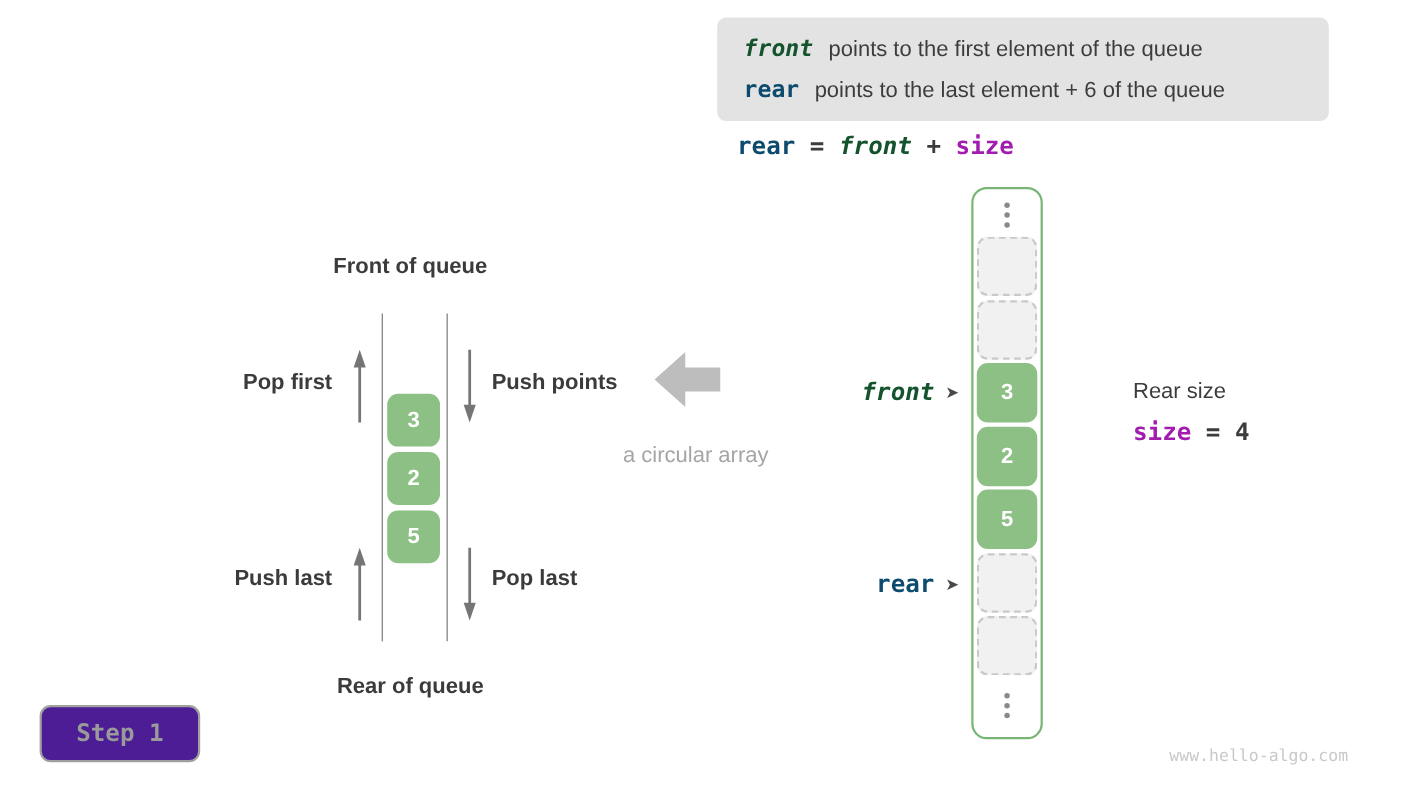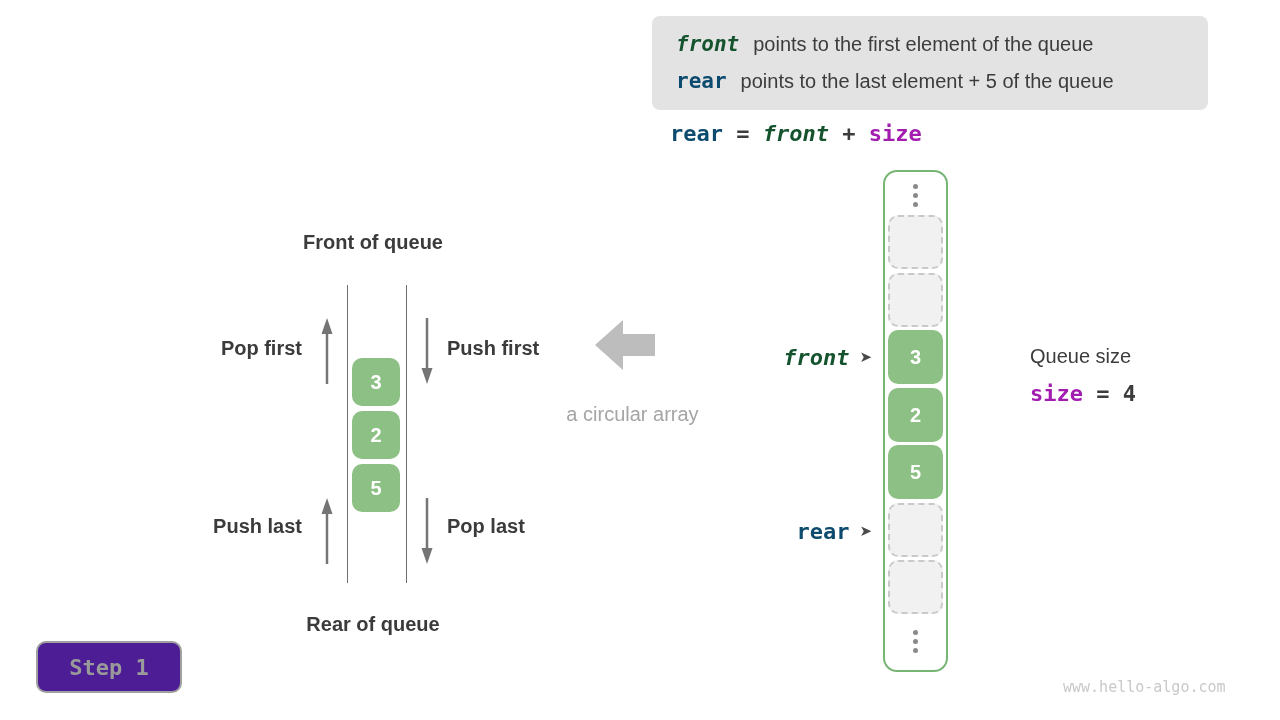--- a/index.html
+++ b/index.html
@@ -94,21 +94,21 @@
 </head>
 <body>
 
 <div id="stage">
 
   <div class="abs info-box">
     <div class="info-line">
       <span class="mono code code-front">front</span><span>points to the first element of the queue</span>
     </div>
     <div class="info-line">
-      <span class="mono code code-rear">rear</span><span>points to the last element + 5 of the queue</span>
+      <span class="mono code code-rear">rear</span><span>points to the last element + 6 of the queue</span>
     </div>
   </div>
 
   <div class="abs formula mono"><span class="code-rear">rear</span><span class="code-dark"> </span><span class="code-dark">=</span><span class="code-dark"> </span><span class="code-front">front</span><span class="code-dark"> </span><span class="code-dark">+</span><span class="code-dark"> </span><span class="code-size">size</span></div>
 
   <div class="abs h-label front-of-queue">Front of queue</div>
   <div class="abs h-label rear-of-queue">Rear of queue</div>
 
   <div class="abs vline vline-left"></div>
   <div class="abs vline vline-right"></div>
@@ -128,21 +128,21 @@
   <svg class="abs" style="left:317px;top:496px;" width="20" height="70" viewBox="0 0 20 70">
     <line x1="10" y1="68" x2="10" y2="16" stroke="#757575" stroke-width="2.5"></line>
     <polygon points="10,2 4.5,18 15.5,18" fill="#757575"></polygon>
   </svg>
   <svg class="abs" style="left:417px;top:496px;" width="20" height="70" viewBox="0 0 20 70">
     <line x1="10" y1="2" x2="10" y2="54" stroke="#757575" stroke-width="2.5"></line>
     <polygon points="10,68 4.5,52 15.5,52" fill="#757575"></polygon>
   </svg>
 
   <div class="abs op-label lbl-pop-first">Pop first</div>
-  <div class="abs op-label lbl-push-first">Push first</div>
+  <div class="abs op-label lbl-push-first">Push points</div>
   <div class="abs op-label lbl-push-last">Push last</div>
   <div class="abs op-label lbl-pop-last">Pop last</div>
 
   <svg class="abs big-arrow" width="60" height="54" viewBox="0 0 60 54">
     <polygon points="0,27 28,2 28,16 60,16 60,38 28,38 28,52" fill="#bdbdbd"></polygon>
   </svg>
 
   <div class="abs caption">
     <div>a circular array</div>
   </div>
@@ -169,20 +169,20 @@
 
   <div class="abs pointer ptr-front">
     <span class="mono code-front">front</span>
     <span class="tip">➤</span>
   </div>
   <div class="abs pointer ptr-rear">
     <span class="mono code-rear">rear</span>
     <span class="tip">➤</span>
   </div>
 
-  <div class="abs qsize-title">Queue size</div>
+  <div class="abs qsize-title">Rear size</div>
   <div class="abs qsize-line mono"><span class="code-size">size</span><span class="code-dark"> </span><span class="code-dark">=</span><span class="code-dark"> </span><span class="code-dark">4</span></div>
 
   <div class="abs step-badge mono">Step 1</div>
 
   <div class="abs watermark">www.hello-algo.com</div>
 
 </div>
 
 </body></html>

